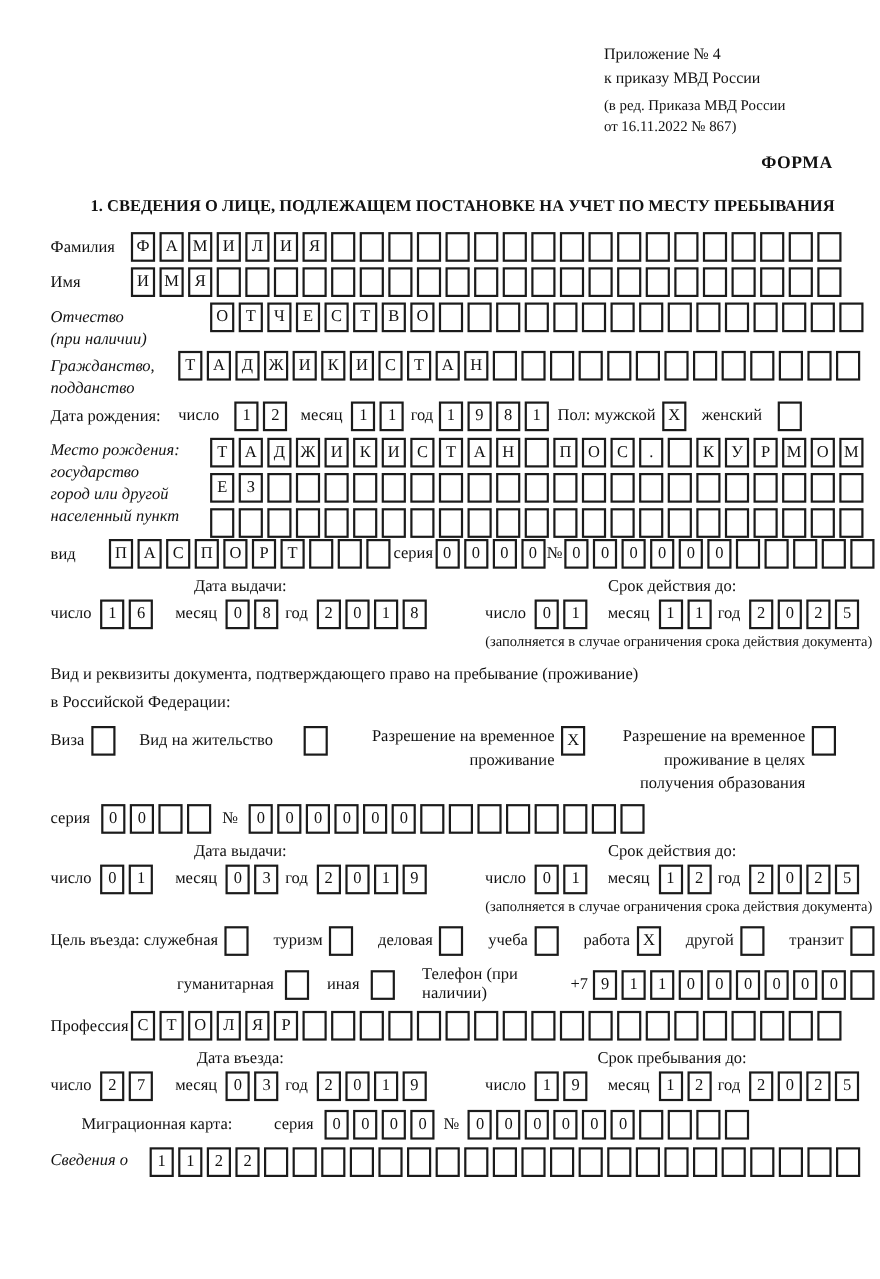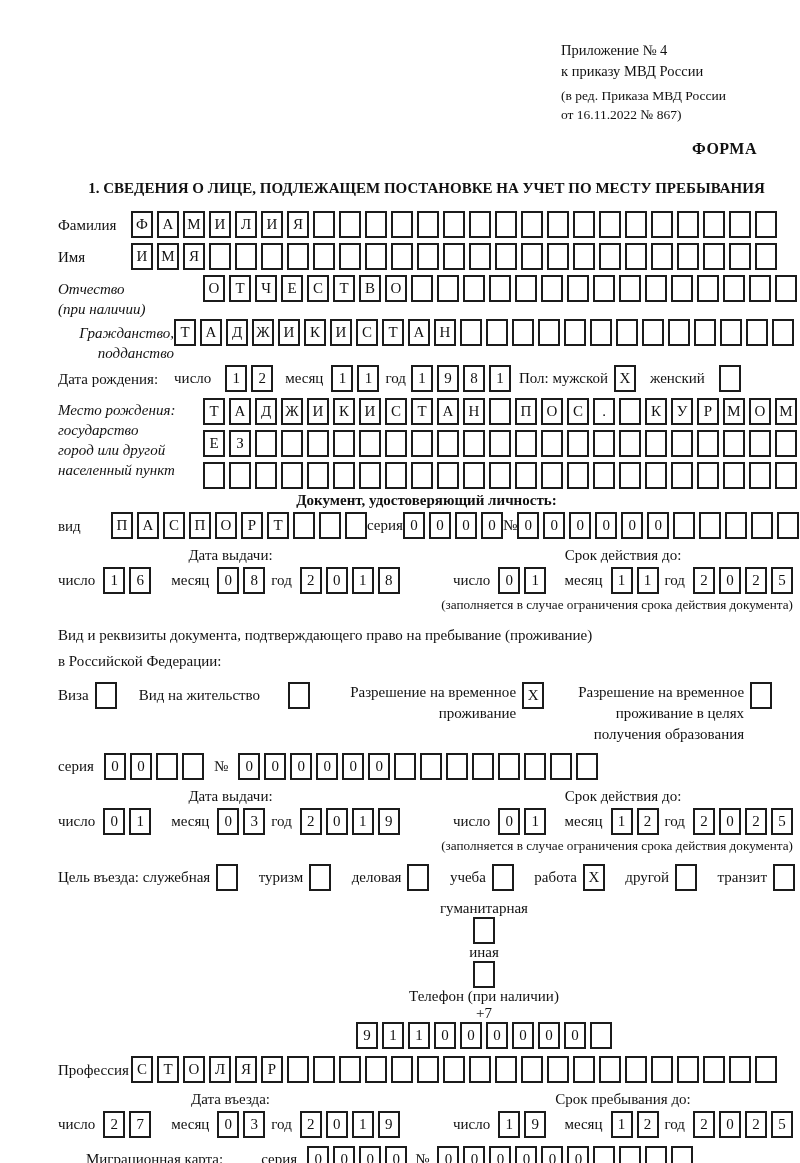--- a/index.html
+++ b/index.html
@@ -3,21 +3,21 @@
 <meta charset="utf-8">
 <style>
   html,body { margin:0; padding:0; background:#ffffff; }
   .page {
     position:relative;
     width:800px; height:1163px;
     background:#fff; color:#111;
     font-family:"Liberation Serif","DejaVu Serif",serif;
     font-size:15px;
     box-sizing:border-box;
-    padding:40px 5px 0 58px;
+    padding:40px 5px 0 46px;
     overflow:hidden;
   }
   
   .appendix { margin-left:503px; width:240px; line-height:1.42; font-size:14.5px; }
   .appendix .edition { font-size:13.5px; margin-top:5px; line-height:1.42; }
   .forma { text-align:right; padding-right:38px; font-weight:bold; font-size:16px; margin-top:16px; letter-spacing:.5px; }
   
   .title { text-align:center; font-weight:bold; font-size:16px; line-height:1.55; margin-top:18px; }
   .blank-line { display:inline-block; width:52px; border-bottom:2px solid #222; height:14px; margin-left:10px; }
   .section-heading { text-align:center; font-weight:bold; font-size:15px; margin-top:22px; }
@@ -47,21 +47,21 @@
   .dcol-right { width:340px; margin-left:50px; }
   .dhead { text-align:center; font-size:15px; margin-bottom:3px; }
   .dfields { display:flex; align-items:center; gap:6px; }
   .dfields .dl { margin-right:2px; }
   .block-note { text-align:right; font-size:13.2px; margin-top:3px; padding-right:2px; }
   
   .optrow { display:flex; align-items:flex-start; margin-top:8px; white-space:nowrap; }
   .opt-pair { display:flex; align-items:center; gap:6px; }
   .center-label { text-align:right; line-height:21px; white-space:normal; }
   .purpose-row { display:flex; justify-content:space-between; margin-top:10px; align-items:center; }
-  .phone-row { display:flex; align-items:center; margin-top:9px; margin-left:115px;flex-direction:column; }
+  .phone-row { display:flex; align-items:center; margin-top:9px; margin-left:115px; }
   .plain { margin-top:10px; line-height:1.7; }
 </style>
 </head>
 <body>
 
 <div class="page">
 
   <div class="appendix">
     <div>Приложение № 4</div>
     <div>к приказу МВД России</div>
@@ -162,21 +162,21 @@
         <span class="cbox"></span>
         <span class="cbox"></span>
         <span class="cbox"></span>
         <span class="cbox"></span>
         <span class="cbox"></span>
         <span class="cbox"></span>
         <span class="cbox"></span>
       </span>
   </div>
 
-  <div class="frow" style="margin-top:0px;text-align:right;">
+  <div class="frow" style="margin-top:0px;">
     <span class="lbl lw-citizen">
       <span class="lbl2">Гражданство,</span><br>
       <span class="lbl2">подданство</span>
     </span>
     <span class="boxes">
         <span class="cbox">Т</span>
         <span class="cbox">А</span>
         <span class="cbox">Д</span>
         <span class="cbox">Ж</span>
         <span class="cbox">И</span>
@@ -320,21 +320,20 @@
           <span class="cbox"></span>
           <span class="cbox"></span>
           <span class="cbox"></span>
           <span class="cbox"></span>
           <span class="cbox"></span>
           <span class="cbox"></span>
         </span>
     </span>
   </div>
 
-  <div class="dhead" style="font-weight:bold; margin-top:3px;">Документ, удостоверяющий личность:</div>
   <div class="frow" style="margin-top:1px; align-items:center;">
     <span class="lbl lw-vid" style="padding-top:0;">вид</span>
     <span class="boxes">
         <span class="cbox">П</span>
         <span class="cbox">А</span>
         <span class="cbox">С</span>
         <span class="cbox">П</span>
         <span class="cbox">О</span>
         <span class="cbox">Р</span>
         <span class="cbox">Т</span>

